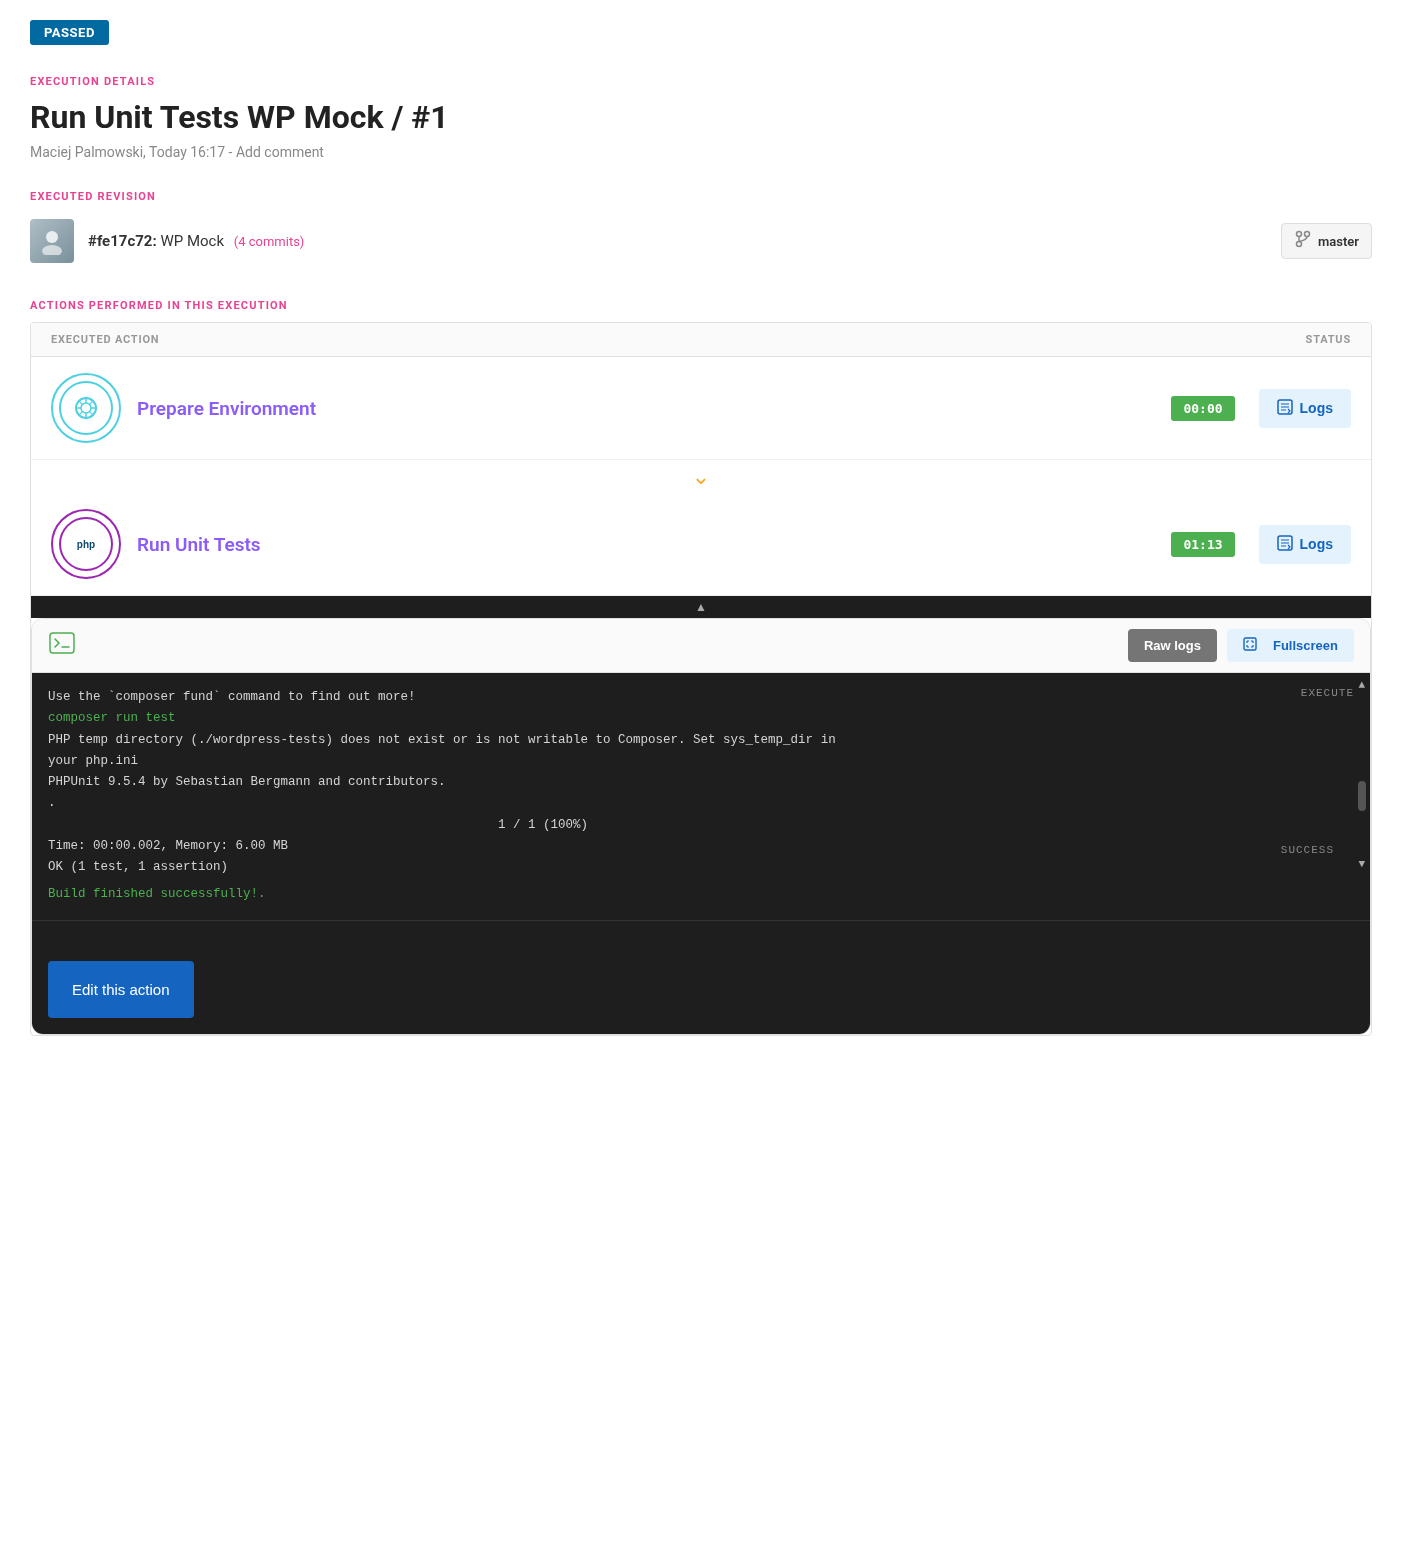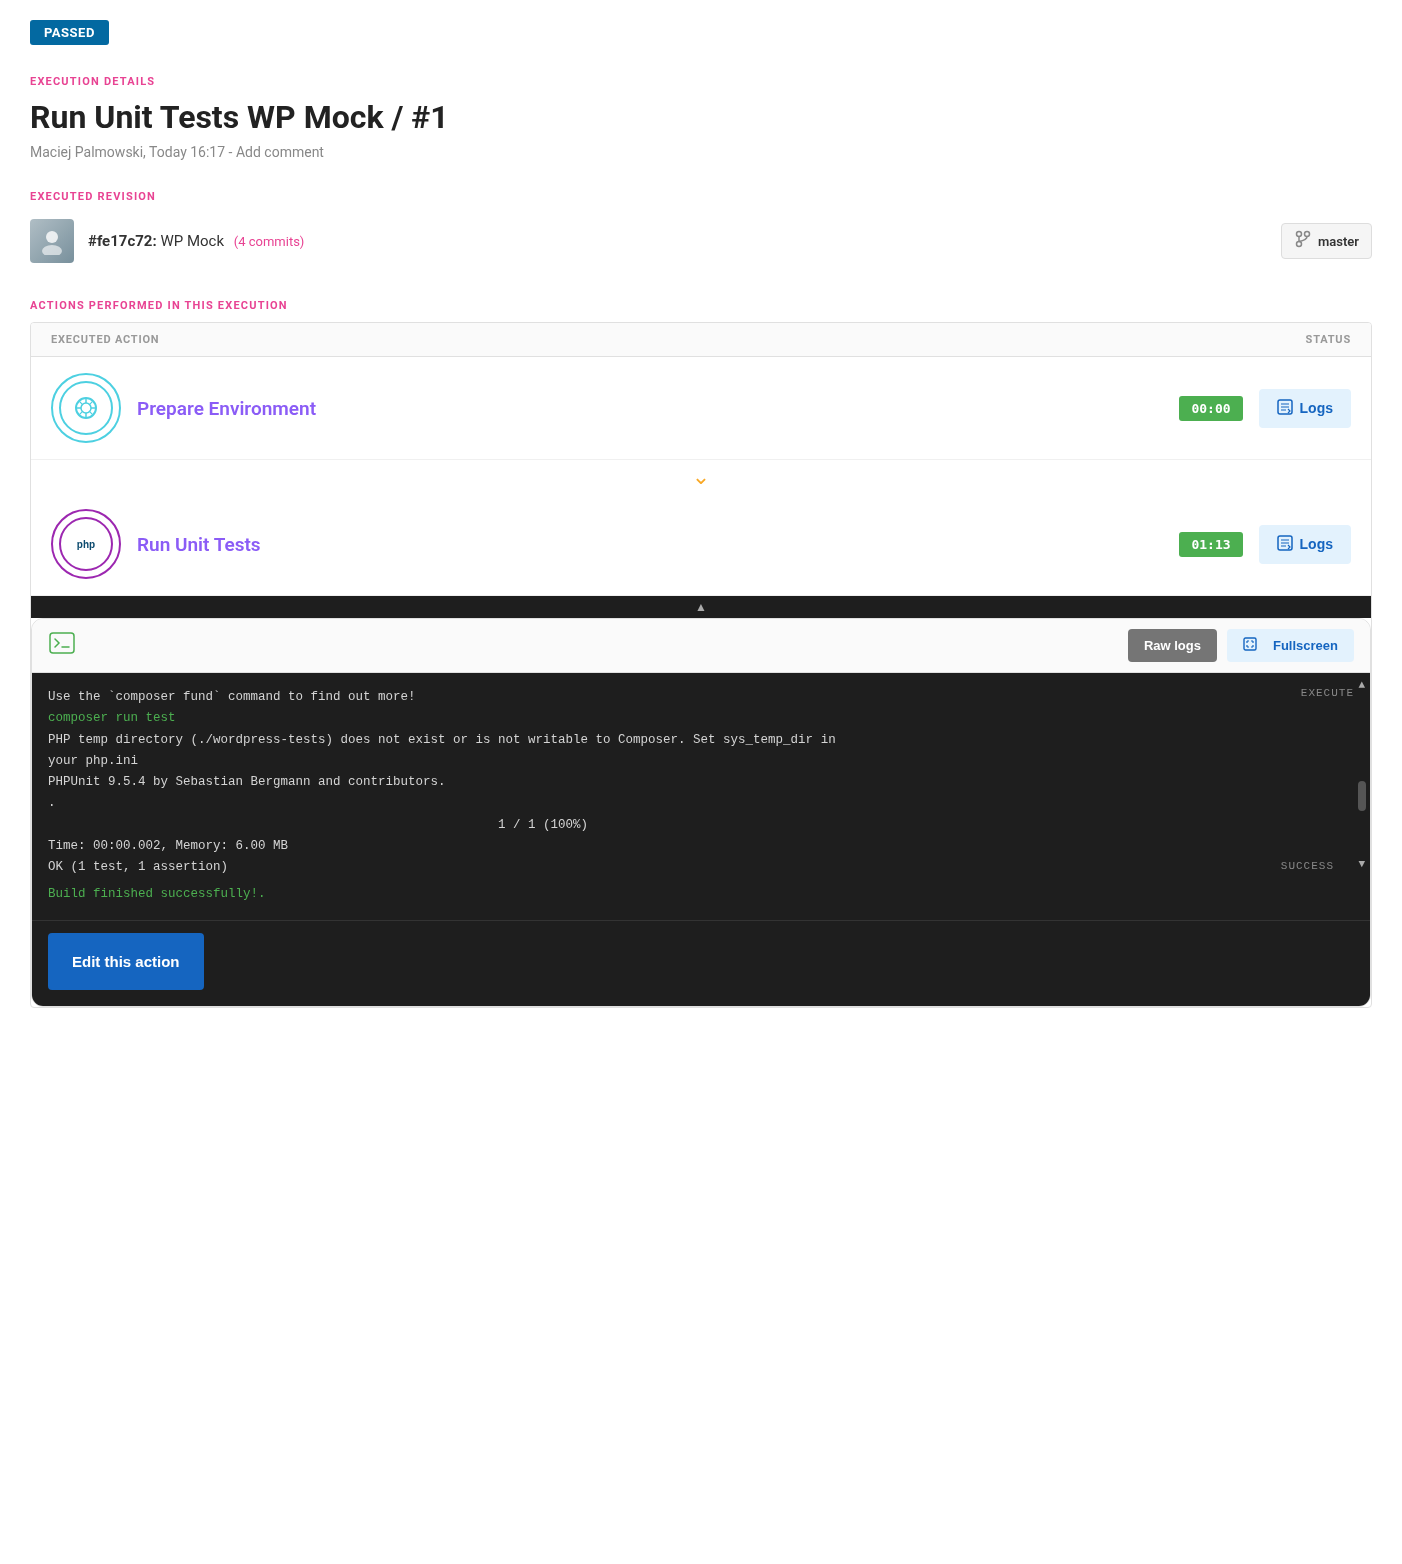--- a/index.html
+++ b/index.html
@@ -176,21 +176,21 @@
     .action-name {
       flex: 1;
       font-size: 19px;
       font-weight: 600;
       color: #8b5cf6;
     }
 
     .action-status-right {
       display: flex;
       align-items: center;
-      gap: 16px;
+      gap: 24px;
       padding-left: 21px;
     }
 
     .time-badge {
       background: #4caf50;
       color: #fff;
       font-size: 13px;
       font-weight: 700;
       padding: 5px 12px;
       border-radius: 3px;
@@ -296,21 +296,21 @@
       top: 14px;
       color: #888;
       font-size: 11px;
       letter-spacing: 1px;
       text-transform: uppercase;
     }
 
     .terminal-success-label {
       position: absolute;
       right: 36px;
-      bottom: 48px;
+      bottom: 64px;
       color: #888;
       font-size: 11px;
       letter-spacing: 1px;
       text-transform: uppercase;
     }
 
     .terminal-scrollbar {
       position: absolute;
       right: 4px;
       top: 50%;
@@ -327,22 +327,23 @@
       border-top: 1px solid #333;
     }
 
     .edit-action-btn {
       background: #1565c0;
       color: #fff;
       border: none;
       border-radius: 4px;
       padding: 20px 24px;
       font-size: 15px;
-      font-weight: 700;
+      font-weight: 400;
       cursor: pointer;
+      margin-top: 28px;
     }
 
     .terminal-wrapper {
       position: relative;
     }
   </style>
 </head>
 <body>
 
 

